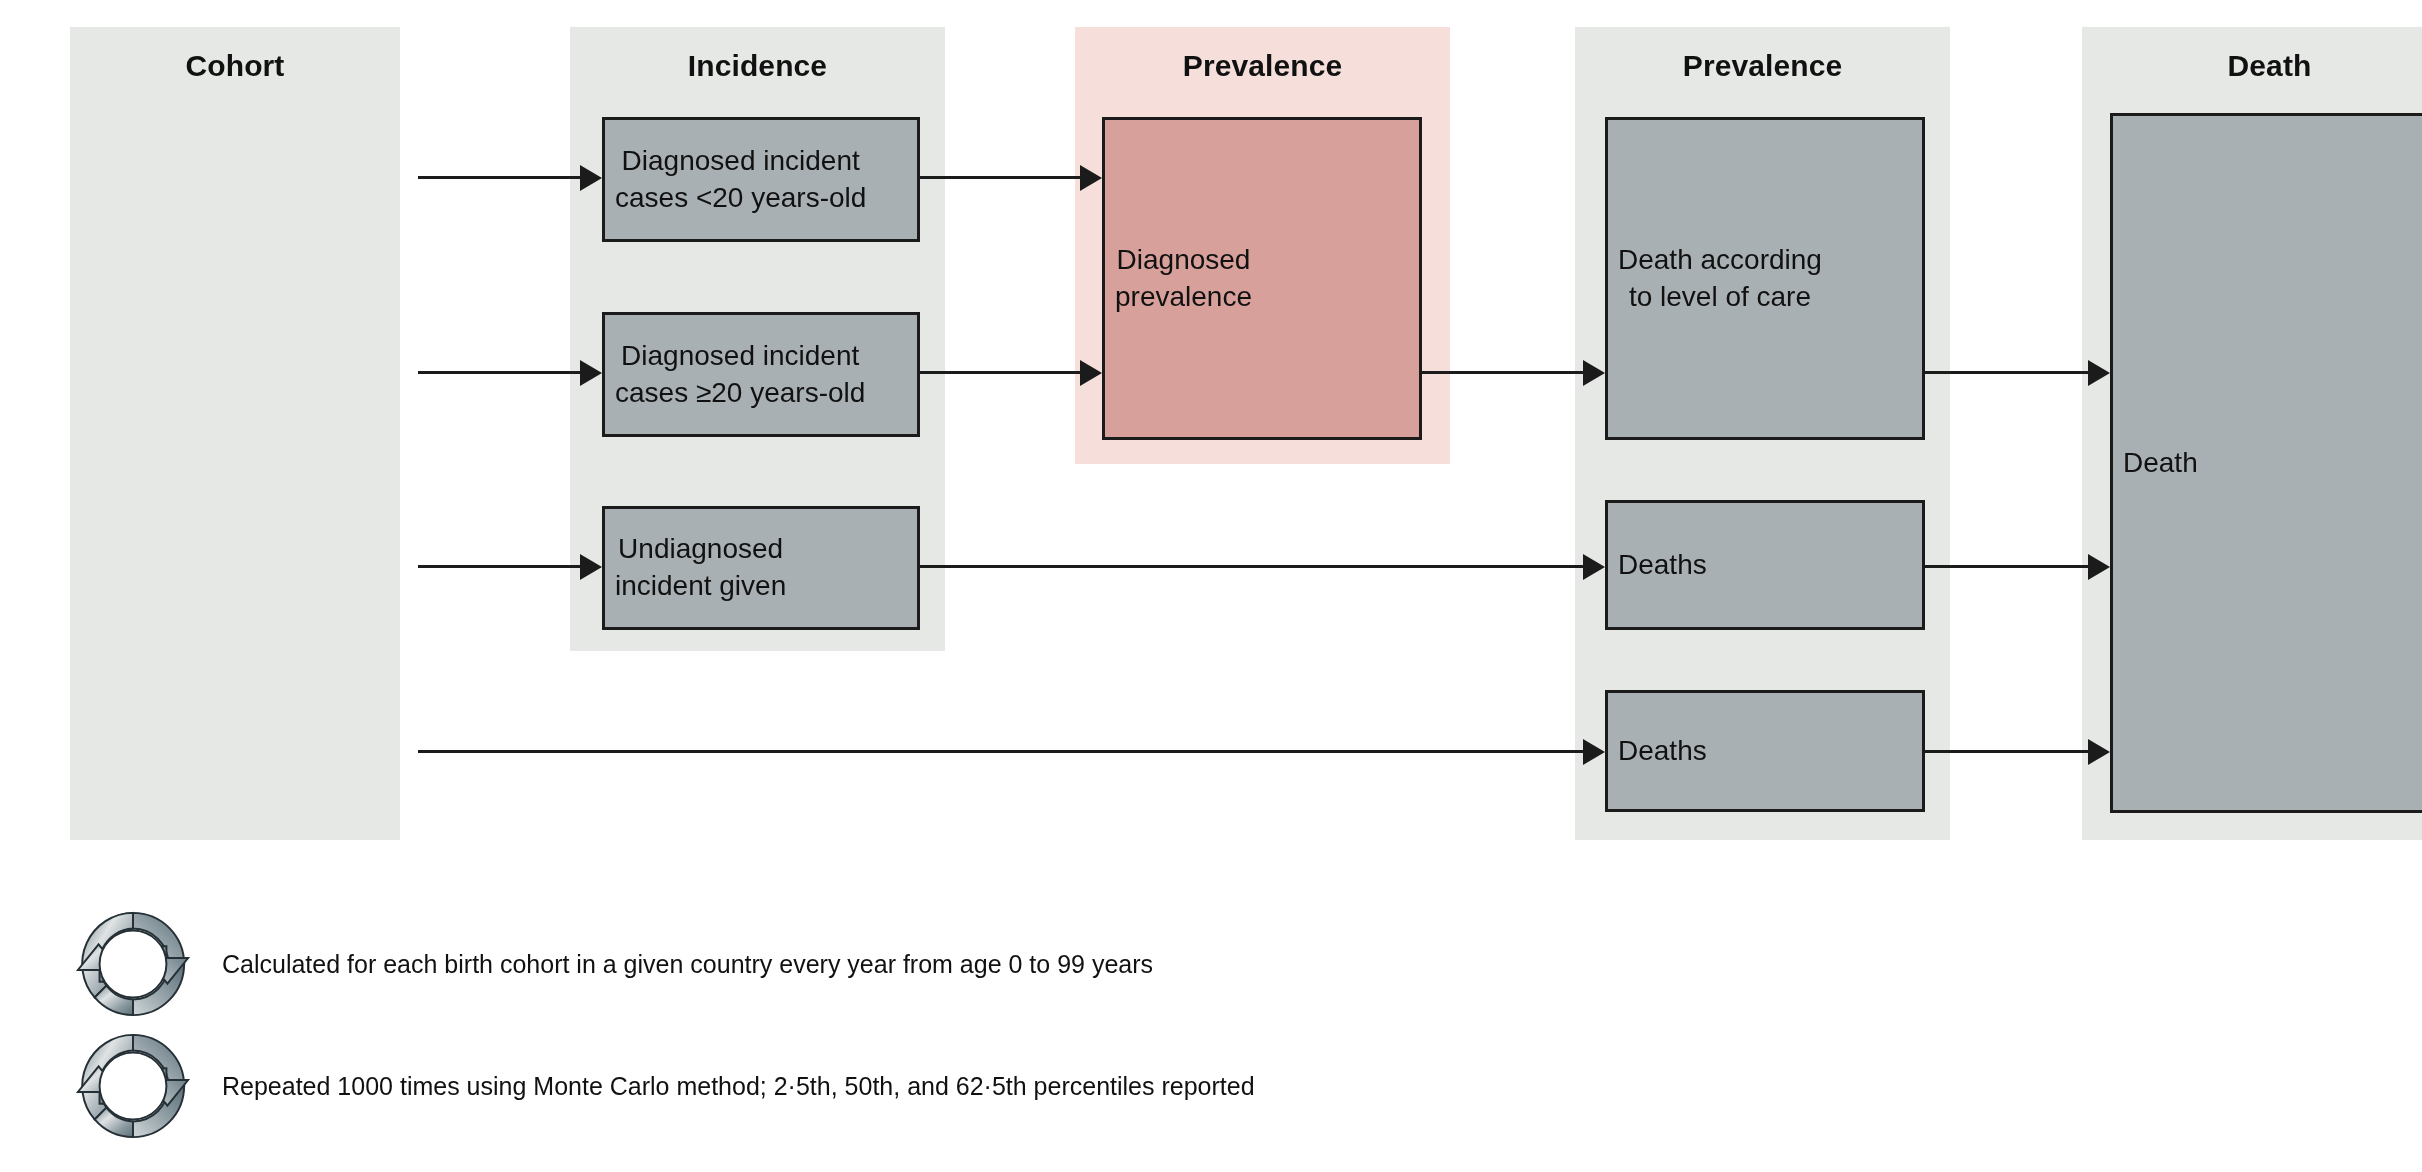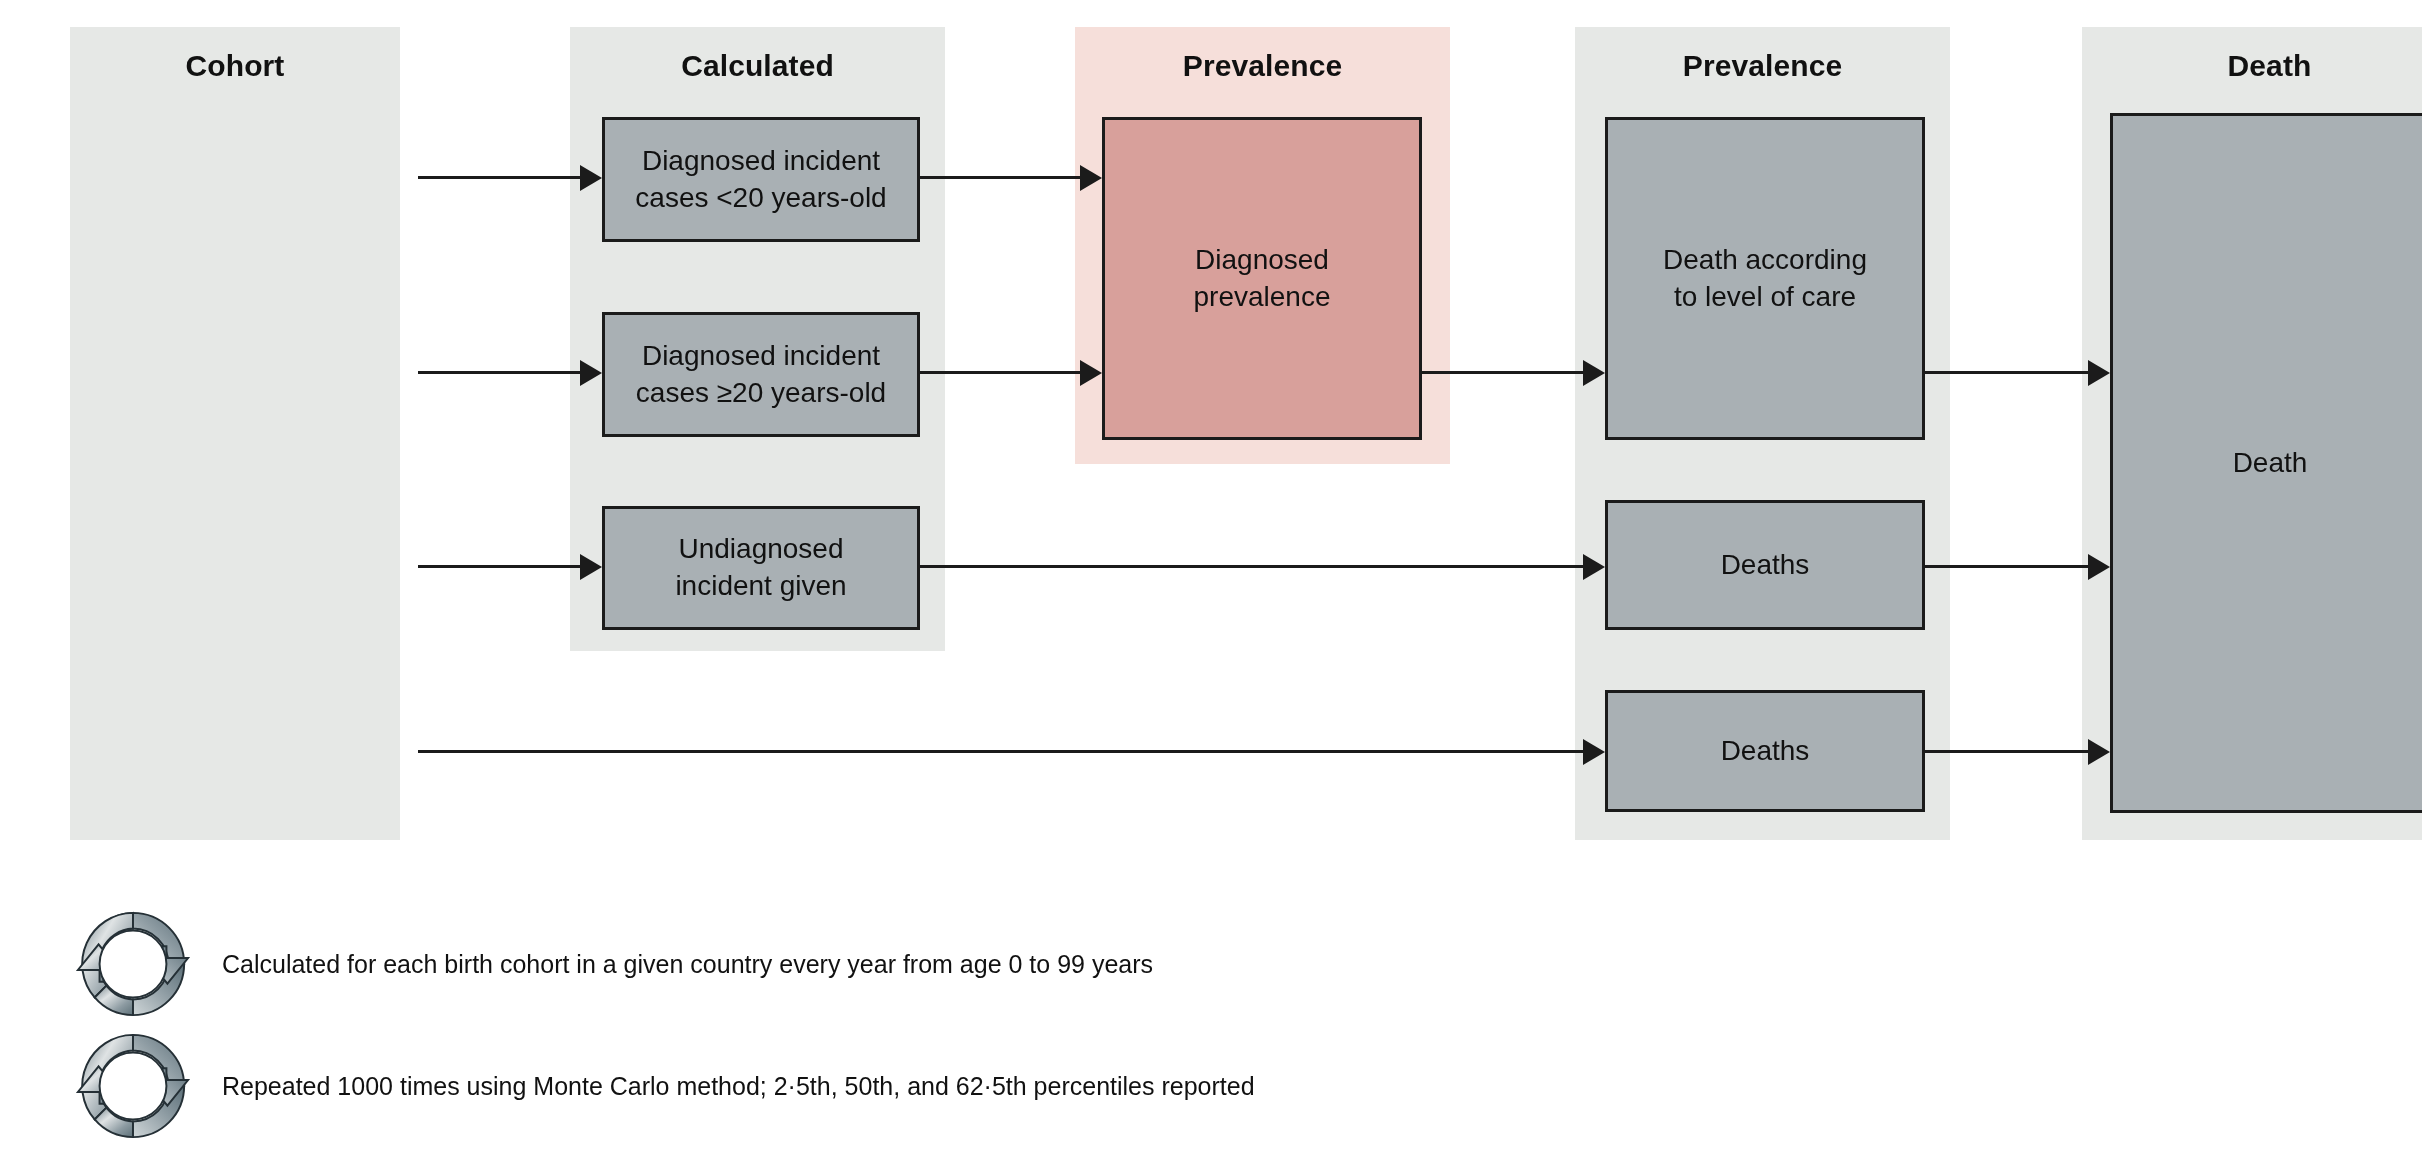--- a/index.html
+++ b/index.html
@@ -44,21 +44,21 @@
   }
 
   
   .node {
     position: absolute;
     box-sizing: border-box;
     border: 3px solid #1b1b1b;
     background: #a9b0b4;
     display: flex;
     align-items: center;
-    justify-content: center;
+    justify-content: flex-start;
     text-align: center;
     color: #111111;
     font-size: 28px;
     line-height: 1.32;
     padding: 4px 10px;
   }
   .node.pink { background: #d8a09b; }
   .node .lbl { white-space: pre-line; display: block; }
 
   
@@ -101,21 +101,21 @@
 </head>
 <body>
 
 <div id="diagram">
 
   <div class="panel grey" style="left:30px; top:27px; width:330px; height:813px;">
     <div class="panel-title">Cohort</div>
   </div>
 
   <div class="panel grey" style="left:530px; top:27px; width:375px; height:624px;">
-    <div class="panel-title">Calculated</div>
+    <div class="panel-title">Incidence</div>
   </div>
 
   <div class="panel pink" style="left:1035px; top:27px; width:375px; height:437px;">
     <div class="panel-title">Prevalence</div>
   </div>
 
   <div class="panel grey" style="left:1535px; top:27px; width:375px; height:813px;">
     <div class="panel-title">Prevalence</div>
   </div>
 

